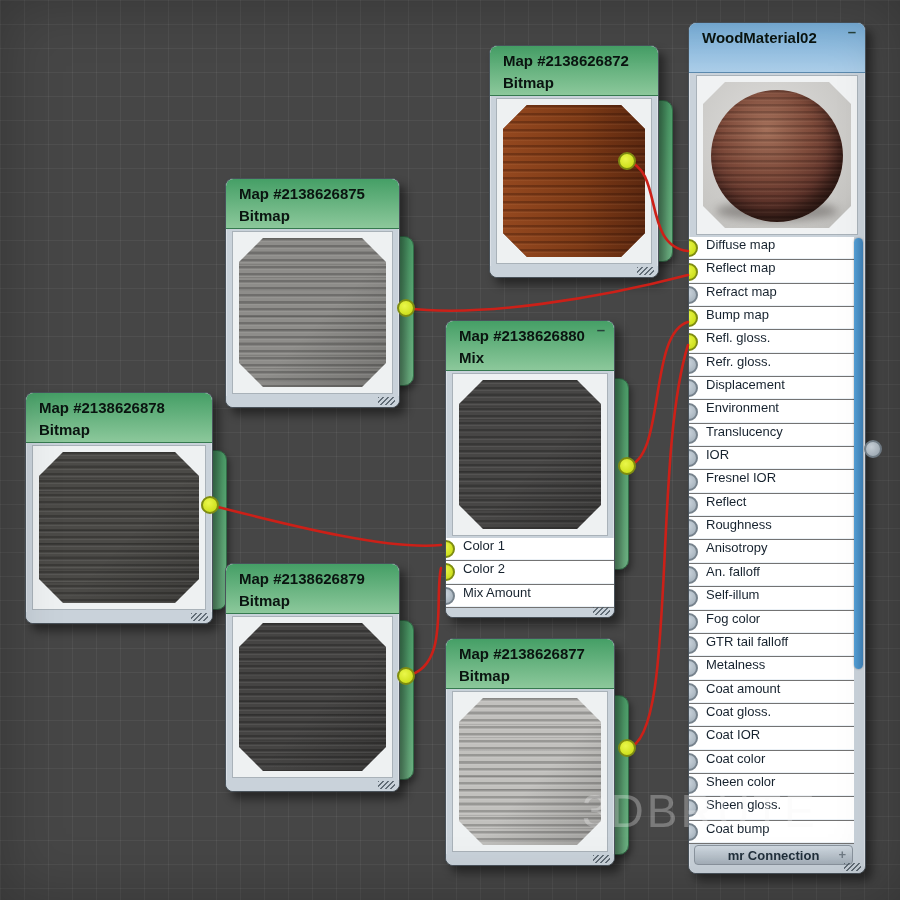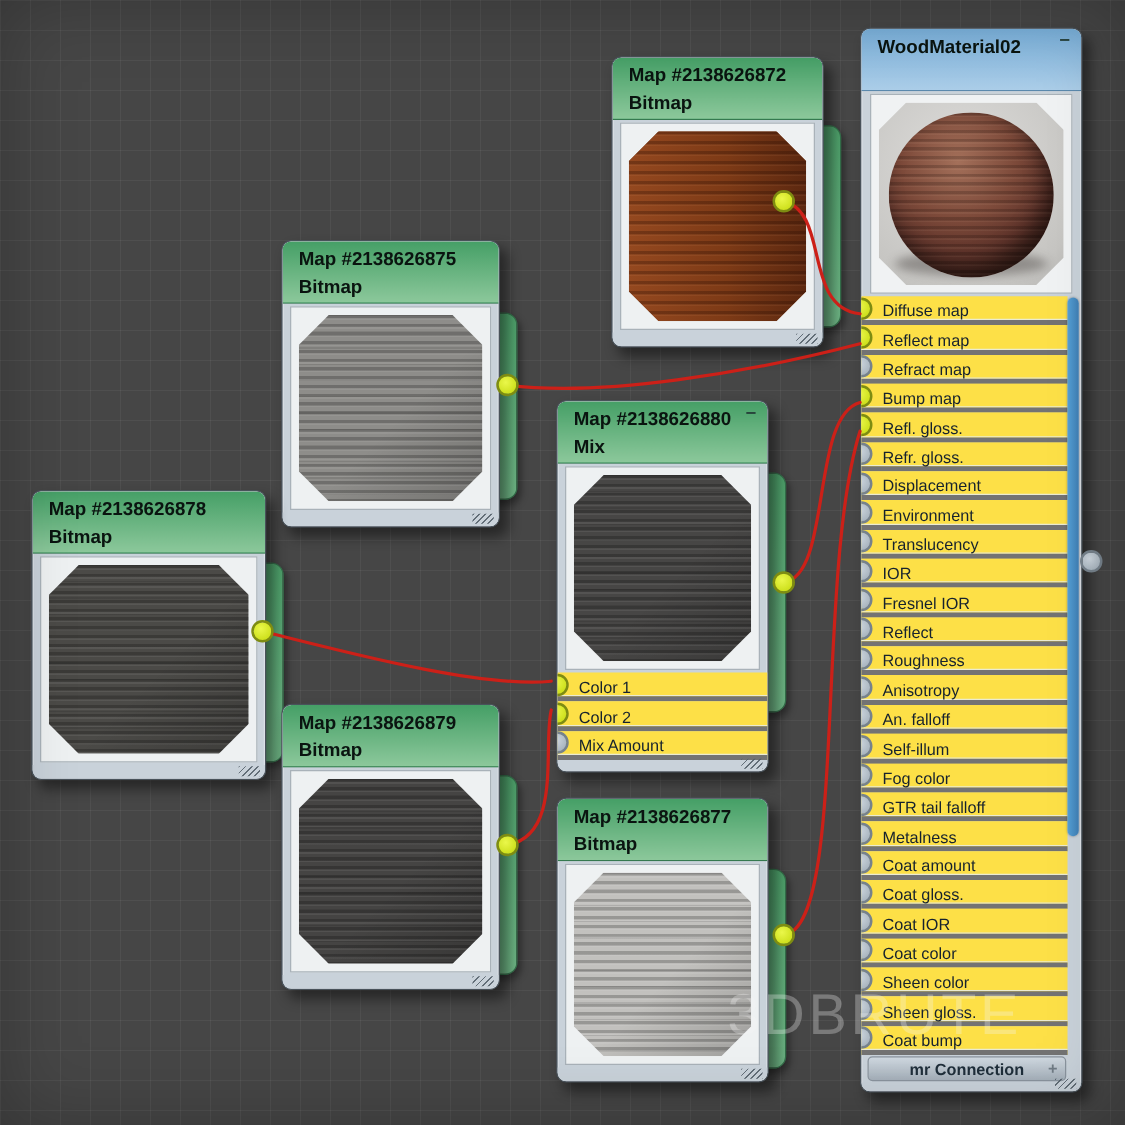--- a/index.html
+++ b/index.html
@@ -60,22 +60,22 @@
   .tex-2880 { background-color:#474645; }
   .tex-2879 { background-color:#454443; }
   .tex-2877 { background-color:#c2c1be; }
 
   .node-footer { flex:0 0 11px; position:relative; background:#c9d2da; border-radius:0 0 7px 7px; }
   .grip { position:absolute; right:4px; bottom:2px; width:17px; height:8px;
     background:repeating-linear-gradient(135deg, rgba(80,92,102,0.85) 0 1px, transparent 1px 3.5px); }
 
   
   .slot-rows { position:relative; display:flex; flex-direction:column; }
-  .slot-row { position:relative; flex:1 1 auto; display:flex; align-items:flex-end;
-    background:#fde047; border-bottom:4px solid #737373;
+  .slot-row { position:relative; flex:1 1 auto; display:flex; align-items:flex-start;
+    background:#ffffff; border-bottom:1px solid #737373;
     box-shadow: inset 0 -1px 0 rgba(230,238,244,0.8); box-sizing:border-box; }
   .slot-label { padding-left:17px; font-size:13px; color:#16222e; white-space:nowrap; }
 
   .socket { position:absolute; border-radius:50%; box-sizing:border-box; z-index:60;
     background:radial-gradient(circle at 40% 35%, #cdd6de, #a9b5bf 75%); border:2px solid #76828c; }
   .slot-socket { left:-9px; top:50%; transform:translateY(-50%); width:18px; height:18px; }
   .socket.connected, .socket.out-yellow {
     background:radial-gradient(circle at 40% 35%, #eaf74a, #cfe11f 70%); border-color:#7e8c12; }
   .socket.page { width:18px; height:18px; z-index:60; }
 
@@ -122,21 +122,21 @@
     </div>
     <div class="preview">
         <div class="tex streaks tex-2872"></div>
       </div>
     <div class="node-footer">
         <span class="grip"></span>
       </div>
   </div>
 </div>
 
-<div class="node" style="left:225px; top:192px; width:175px; height:230px;">
+<div class="node" style="left:225px; top:178px; width:175px; height:230px;">
   <div class="side-tab" style="top:58px; height:148px;"></div>
   <div class="node-body">
     <div class="node-header green">
       <div class="node-title">Map #2138626875</div>
       <div class="node-subtitle">Bitmap</div>
     </div>
     <div class="preview">
         <div class="tex streaks tex-2875"></div>
       </div>
     <div class="node-footer">

